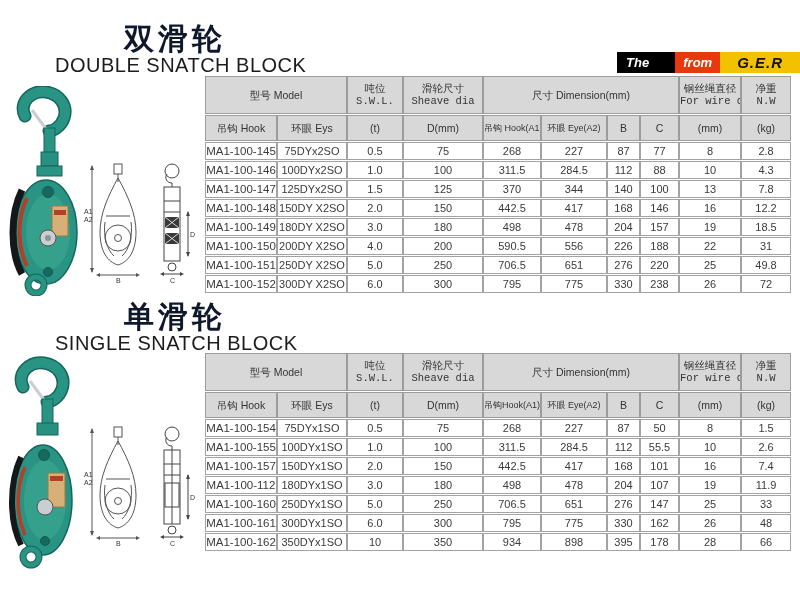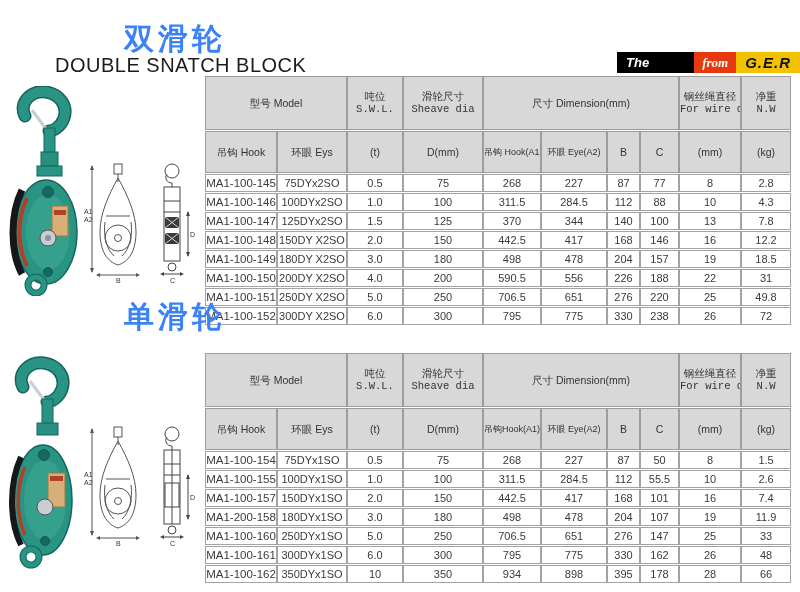--- a/index.html
+++ b/index.html
@@ -3,40 +3,40 @@
 <meta charset="utf-8">
 <style>
   * { margin:0; padding:0; box-sizing:border-box; }
   html,body { background:#fff; }
   .page {
     position:relative; width:800px; height:592px; background:#fff;
     font-family:"Liberation Sans", sans-serif; color:#333; overflow:hidden;
   }
   
   .title-block { position:absolute; width:240px; text-align:center; }
-  .title-zh { font-size:30px; font-weight:bold; color:#3b82f6; letter-spacing:4px; line-height:1.0; }
+  .title-zh { font-size:30px; font-weight:bold; color:#0f172a; letter-spacing:4px; line-height:1.0; }
   .title-en { font-size:20px; color:#1c1c1c; letter-spacing:0.5px; line-height:1.1; white-space:nowrap; }
   #title-1 { left:55px; top:24px; }
   #title-2 { left:55px; top:302px; }
   
   .brand { position:absolute; left:617px; top:52px; height:21px; display:flex; align-items:stretch;
            font-weight:bold; font-style:italic; font-size:13px; line-height:21px; }
   .brand-black { background:#000; color:#fff; padding:0 7px 0 9px; }
-  .brand-red   { background:#e8380d; color:#fff; padding:0 8px;font-family:Liberation Serif, serif; }
-  .brand-yellow{ background:#f2c200; color:#111; padding:0 9px; font-size:15px; letter-spacing:1px; }
+  .brand-red   { background:#e8380d; color:#fff; padding:0 8px; }
+  .brand-yellow{ background:#f2c200; color:#111; padding:0 17px; font-size:15px; letter-spacing:1px; }
   
   .spec-table {
     position:absolute; left:205px; width:586px; table-layout:fixed;
     border-collapse:separate; border-spacing:0 1px; font-size:11px;
   }
   #table-double { top:75px; }
   #table-single { top:352px; }
   .spec-table th {
     background:#d8d8d8; border:1px solid #9c9c9c; font-weight:normal; color:#333;
-    text-align:center; vertical-align:middle; font-size:10.5px; line-height:1.15; padding:14px 0;
+    text-align:center; vertical-align:middle; font-size:10.5px; line-height:1.15; padding:6px 0;
     overflow:hidden; white-space:nowrap;
   }
   .spec-table tr.hrow1 th { height:28px; }
   .spec-table tr.hrow2 th { height:20px; }
   .spec-table td {
     background:#fff; border:1px solid #a3a3a3; text-align:center; vertical-align:middle;
     height:18px; color:#3a3a3a; overflow:hidden; white-space:nowrap; padding:0;
   }
   .spec-table td.model-col { font-size:11.5px;margin-left:40px; }
   .hdr-line { display:block;font-family:Liberation Mono, monospace; }
@@ -265,20 +265,21 @@
           <td>330</td>
           <td>238</td>
           <td>26</td>
           <td>72</td>
         </tr>
       </tbody>
   </table>
 
   <div class="title-block" id="title-2">
     <div class="title-zh">单滑轮</div>
+    <div class="title-en">SINGLE SNATCH BLOCK</div>
   </div>
 
   <svg class="photo-svg" id="photo-2" width="72" height="215" viewBox="0 0 72 215">
     <path d="M17,32 C10,18 24,6 38,8 C52,10 60,22 56,34 C53,43 45,47 41,47" fill="none" stroke="#14665c" stroke-width="13" stroke-linecap="round"></path>
     <path d="M17,32 C10,18 24,6 38,8 C52,10 60,22 56,34 C53,43 45,47 41,47" fill="none" stroke="#2a9484" stroke-width="10" stroke-linecap="round"></path>
     <line x1="24" y1="26" x2="41" y2="49" stroke="#c9ced2" stroke-width="3"></line>
     <rect x="36" y="44" width="11" height="26" fill="#2a9484" stroke="#14665c"></rect>
     <rect x="31" y="68" width="21" height="12" fill="#27907f" stroke="#14665c"></rect>
     <ellipse cx="37" cy="145" rx="29" ry="55" fill="#2a9484" stroke="#14665c" stroke-width="1.5"></ellipse>
     <path d="M15,102 C3,128 3,166 15,190" stroke="#15181a" stroke-width="6" fill="none"></path>
@@ -407,21 +408,21 @@
           <td>2.0</td>
           <td>150</td>
           <td>442.5</td>
           <td>417</td>
           <td>168</td>
           <td>101</td>
           <td>16</td>
           <td>7.4</td>
         </tr>
         <tr>
-          <td class="model-col">MA1-200-158</td>
+          <td class="model-col">MA1-100-112</td>
           <td>180DYx1SO</td>
           <td>3.0</td>
           <td>180</td>
           <td>498</td>
           <td>478</td>
           <td>204</td>
           <td>107</td>
           <td>19</td>
           <td>11.9</td>
         </tr>

